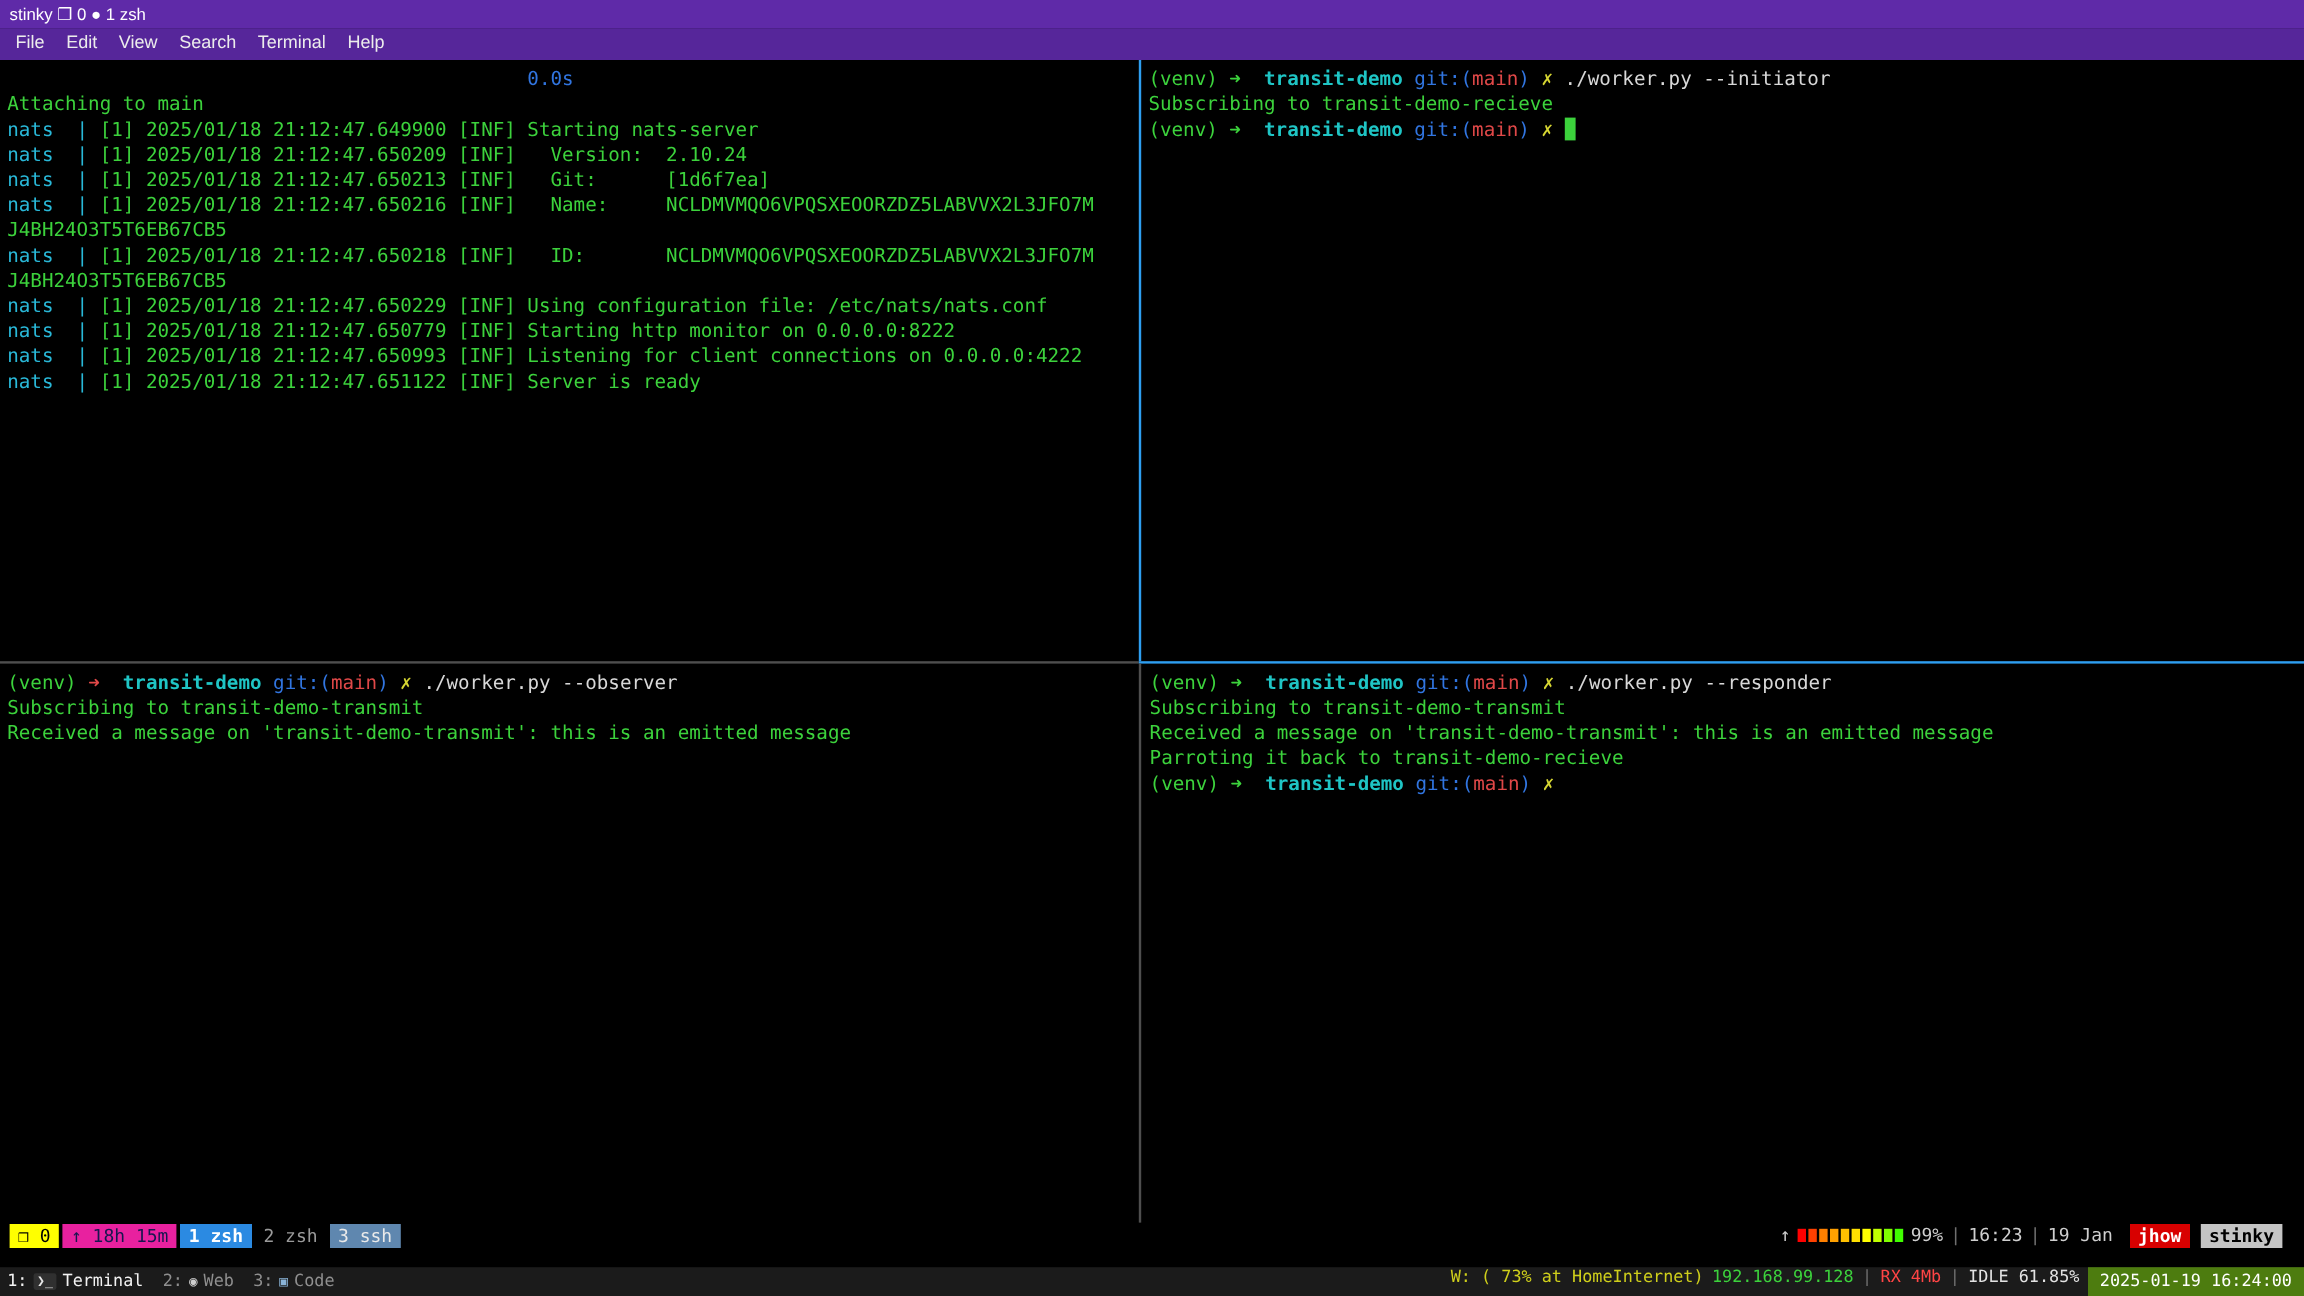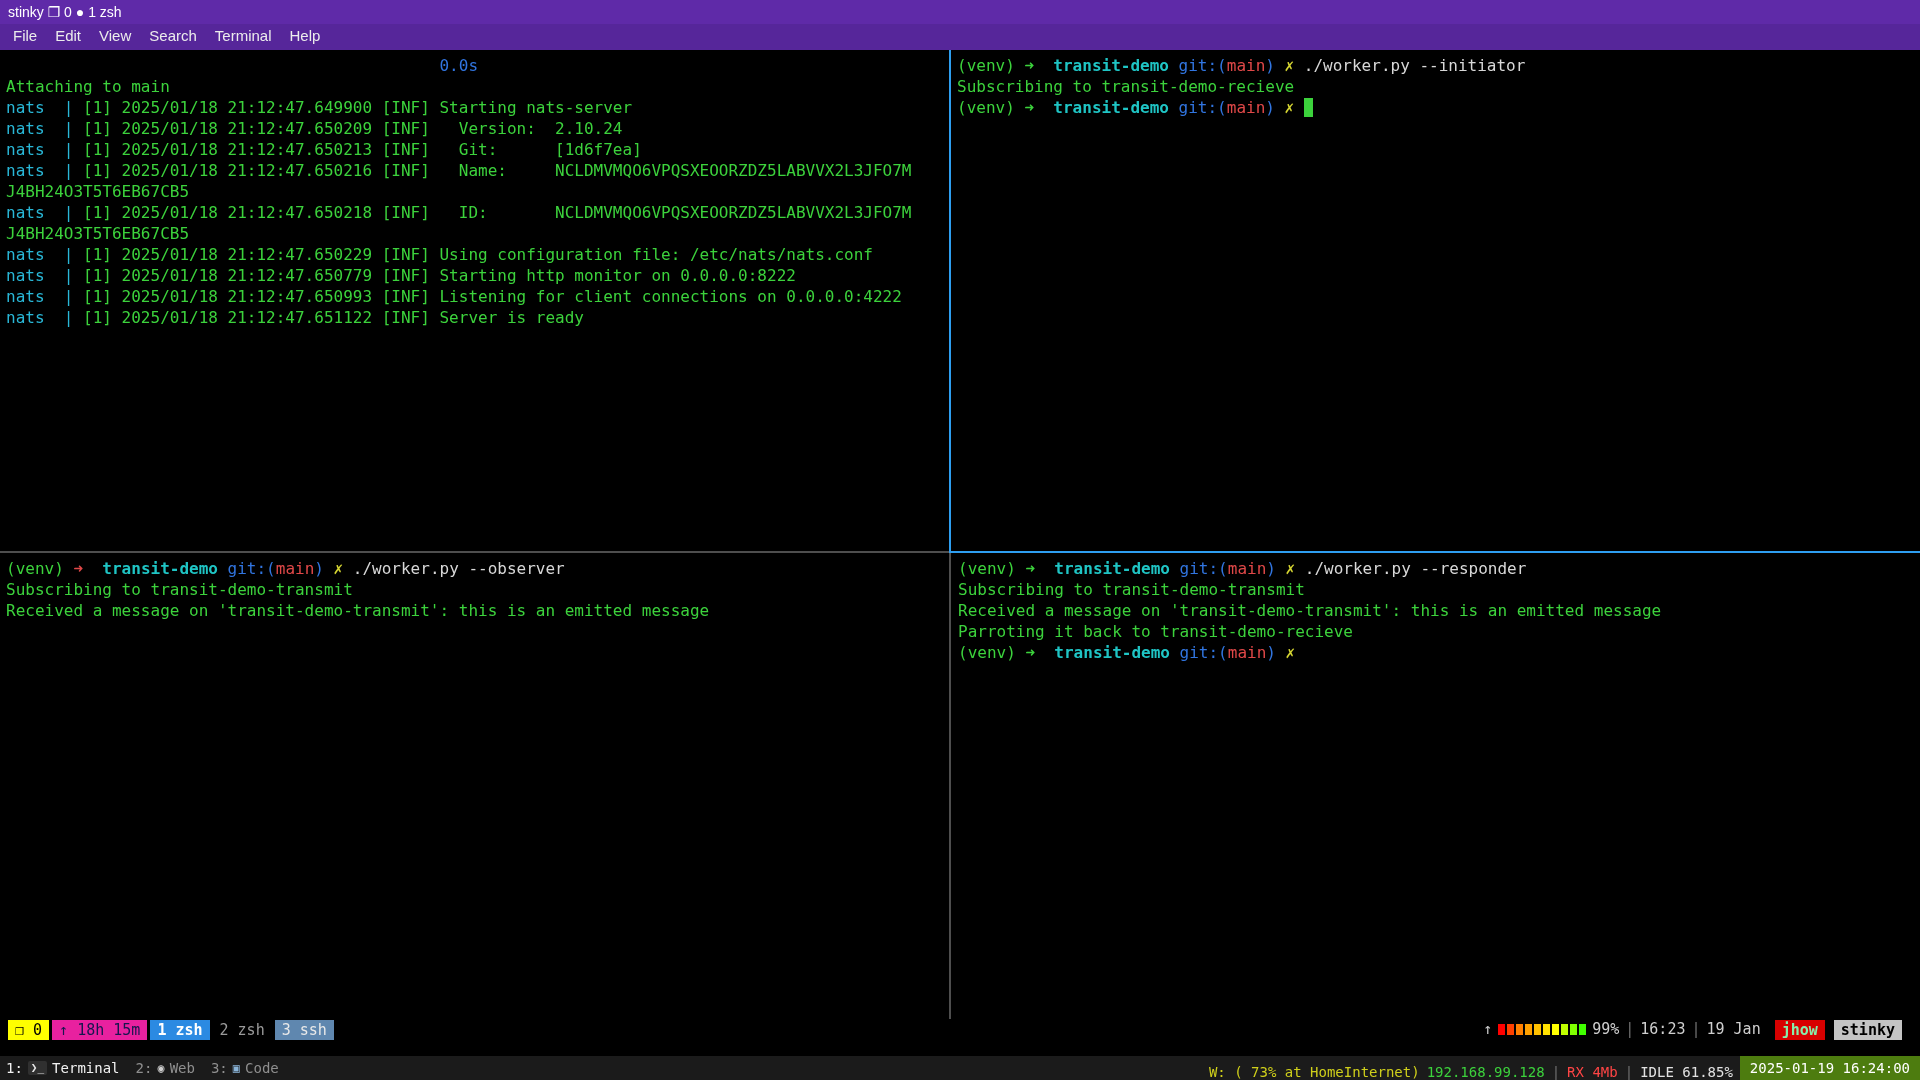--- a/index.html
+++ b/index.html
@@ -40,32 +40,32 @@
   .seg{display:inline-block;padding:0 7px;margin-right:3px;line-height:20px}
   .seg-yellow{background:#ffff00;color:#000}
   .seg-pink{background:#e8219f;color:#16164f}
   .seg-blue{background:#2b8ae2;color:#fff;font-weight:bold}
   .seg-plain{color:#9a9a9a;background:transparent}
   .seg-slate{background:#5f87af;color:#e9e9e9}
   .tmux-right{margin-left:auto;margin-right:18px;display:flex;align-items:center;gap:6px}
   .meter{display:inline-flex;gap:2px;align-items:center}
   .mblock{width:7px;height:11px;display:inline-block}
   .pipe{color:#6f6f6f}
-  .seg-red{background:#d80000;color:#86efac;font-weight:bold;margin-left:8px}
+  .seg-red{background:#d80000;color:#ffffff;font-weight:bold;margin-left:8px}
   .seg-gray{background:#c4c4c4;color:#000;font-weight:bold;margin-right:0}
 
   .byobu{position:absolute;left:0;right:0;bottom:0;height:24px;background:#1b1b1b;display:flex;
     align-items:center;padding-left:6px;font-size:14px;color:#8f8f8f}
   .btab{display:inline-flex;align-items:center;gap:5px;margin-right:16px}
   .btab.active{color:#f2f2f2}
   .bicon{font-size:12px}
   .bicon-term{background:#303030;color:#e8e8e8;padding:0 3px;border-radius:2px;font-size:11px;line-height:14px}
   .bicon-web{color:#cfcfcf}
   .bicon-code{color:#8ab4d8}
-  .byobu-right{margin-left:auto;display:flex;align-items:flex-end;gap:7px;height:100%}
+  .byobu-right{margin-left:auto;display:flex;align-items:flex-start;gap:7px;height:100%}
   .b-wifi{color:#cfcf1b}
   .b-ip{color:#3cd23c}
   .b-alert{color:#ff4545}
   .b-idle{color:#e2e2e2}
   .b-date{background:#4d7c0f;color:#fff;line-height:24px;padding:0 10px}
 </style>
 </head>
 <body>
 
 <div class="screen">

